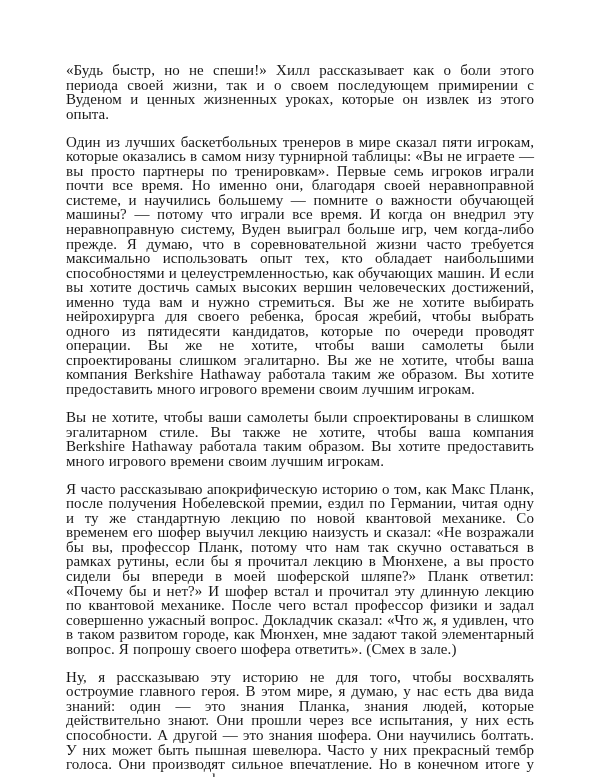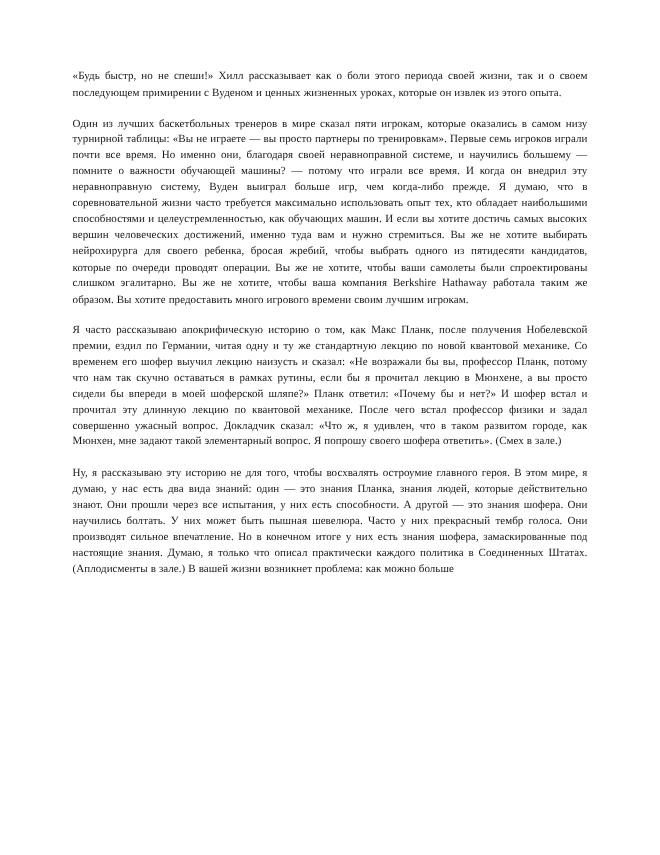--- a/index.html
+++ b/index.html
@@ -26,21 +26,21 @@
 
   .text-column {
     position: absolute;
     left: 66px;
     top: 63px;
     width: 468px;
   }
 
   .para {
     margin: 0 0 13.5px 0;
-    font-size: 10px;
+    font-size: 15px;
     line-height: 14.55px;
     text-align: justify;
     text-justify: inter-word;
     -webkit-hyphens: none;
     hyphens: none;
     word-spacing: 0.02em;
     letter-spacing: 0.004em;
     color: #171717;
   }
 
@@ -55,19 +55,20 @@
 <body>
 
 <div class="page">
   <div class="text-column">
 
     <p class="para">«Будь быстр, но не спеши!» Хилл рассказывает как о боли этого периода своей жизни, так и о своем последующем примирении с Вуденом и ценных жизненных уроках, которые он извлек из этого опыта.</p>
 
 
     <p class="para">Один из лучших баскетбольных тренеров в мире сказал пяти игрокам, которые оказались в самом низу турнирной таблицы: «Вы не играете — вы просто партнеры по тренировкам». Первые семь игроков играли почти все время. Но именно они, благодаря своей неравноправной системе, и научились большему — помните о важности обучающей машины? — потому что играли все время. И когда он внедрил эту неравноправную систему, Вуден выиграл больше игр, чем когда-либо прежде. Я думаю, что в соревновательной жизни часто требуется максимально использовать опыт тех, кто обладает наибольшими способностями и целеустремленностью, как обучающих машин. И если вы хотите достичь самых высоких вершин человеческих достижений, именно туда вам и нужно стремиться. Вы же не хотите выбирать нейрохирурга для своего ребенка, бросая жребий, чтобы выбрать одного из пятидесяти кандидатов, которые по очереди проводят операции. Вы же не хотите, чтобы ваши самолеты были спроектированы слишком эгалитарно. Вы же не хотите, чтобы ваша компания Berkshire Hathaway работала таким же образом. Вы хотите предоставить много игрового времени своим лучшим игрокам.</p>
 
+    <p class="para">Вы не хотите, чтобы ваши самолеты были спроектированы в слишком эгалитарном стиле. Вы также не хотите, чтобы ваша компания Berkshire Hathaway работала таким образом. Вы хотите предоставить много игрового времени своим лучшим игрокам.</p>
 
     <p class="para">Я часто рассказываю апокрифическую историю о том, как Макс Планк, после получения Нобелевской премии, ездил по Германии, читая одну и ту же стандартную лекцию по новой квантовой механике. Со временем его шофер выучил лекцию наизусть и сказал: «Не возражали бы вы, профессор Планк, потому что нам так скучно оставаться в рамках рутины, если бы я прочитал лекцию в Мюнхене, а вы просто сидели бы впереди в моей шоферской шляпе?» Планк ответил: «Почему бы и нет?» И шофер встал и прочитал эту длинную лекцию по квантовой механике. После чего встал профессор физики и задал совершенно ужасный вопрос. Докладчик сказал: «Что ж, я удивлен, что в таком развитом городе, как Мюнхен, мне задают такой элементарный вопрос. Я попрошу своего шофера ответить». (Смех в зале.)</p>
 
     <p class="para last">Ну, я рассказываю эту историю не для того, чтобы восхвалять остроумие главного героя. В этом мире, я думаю, у нас есть два вида знаний: один — это знания Планка, знания людей, которые действительно знают. Они прошли через все испытания, у них есть способности. А другой — это знания шофера. Они научились болтать. У них может быть пышная шевелюра. Часто у них прекрасный тембр голоса. Они производят сильное впечатление. Но в конечном итоге у них есть знания шофера, замаскированные под настоящие знания. Думаю, я только что описал практически каждого политика в Соединенных Штатах. (Аплодисменты в зале.) В вашей жизни возникнет проблема: как можно больше</p>
 
   </div>
 </div>
 
 </body></html>

